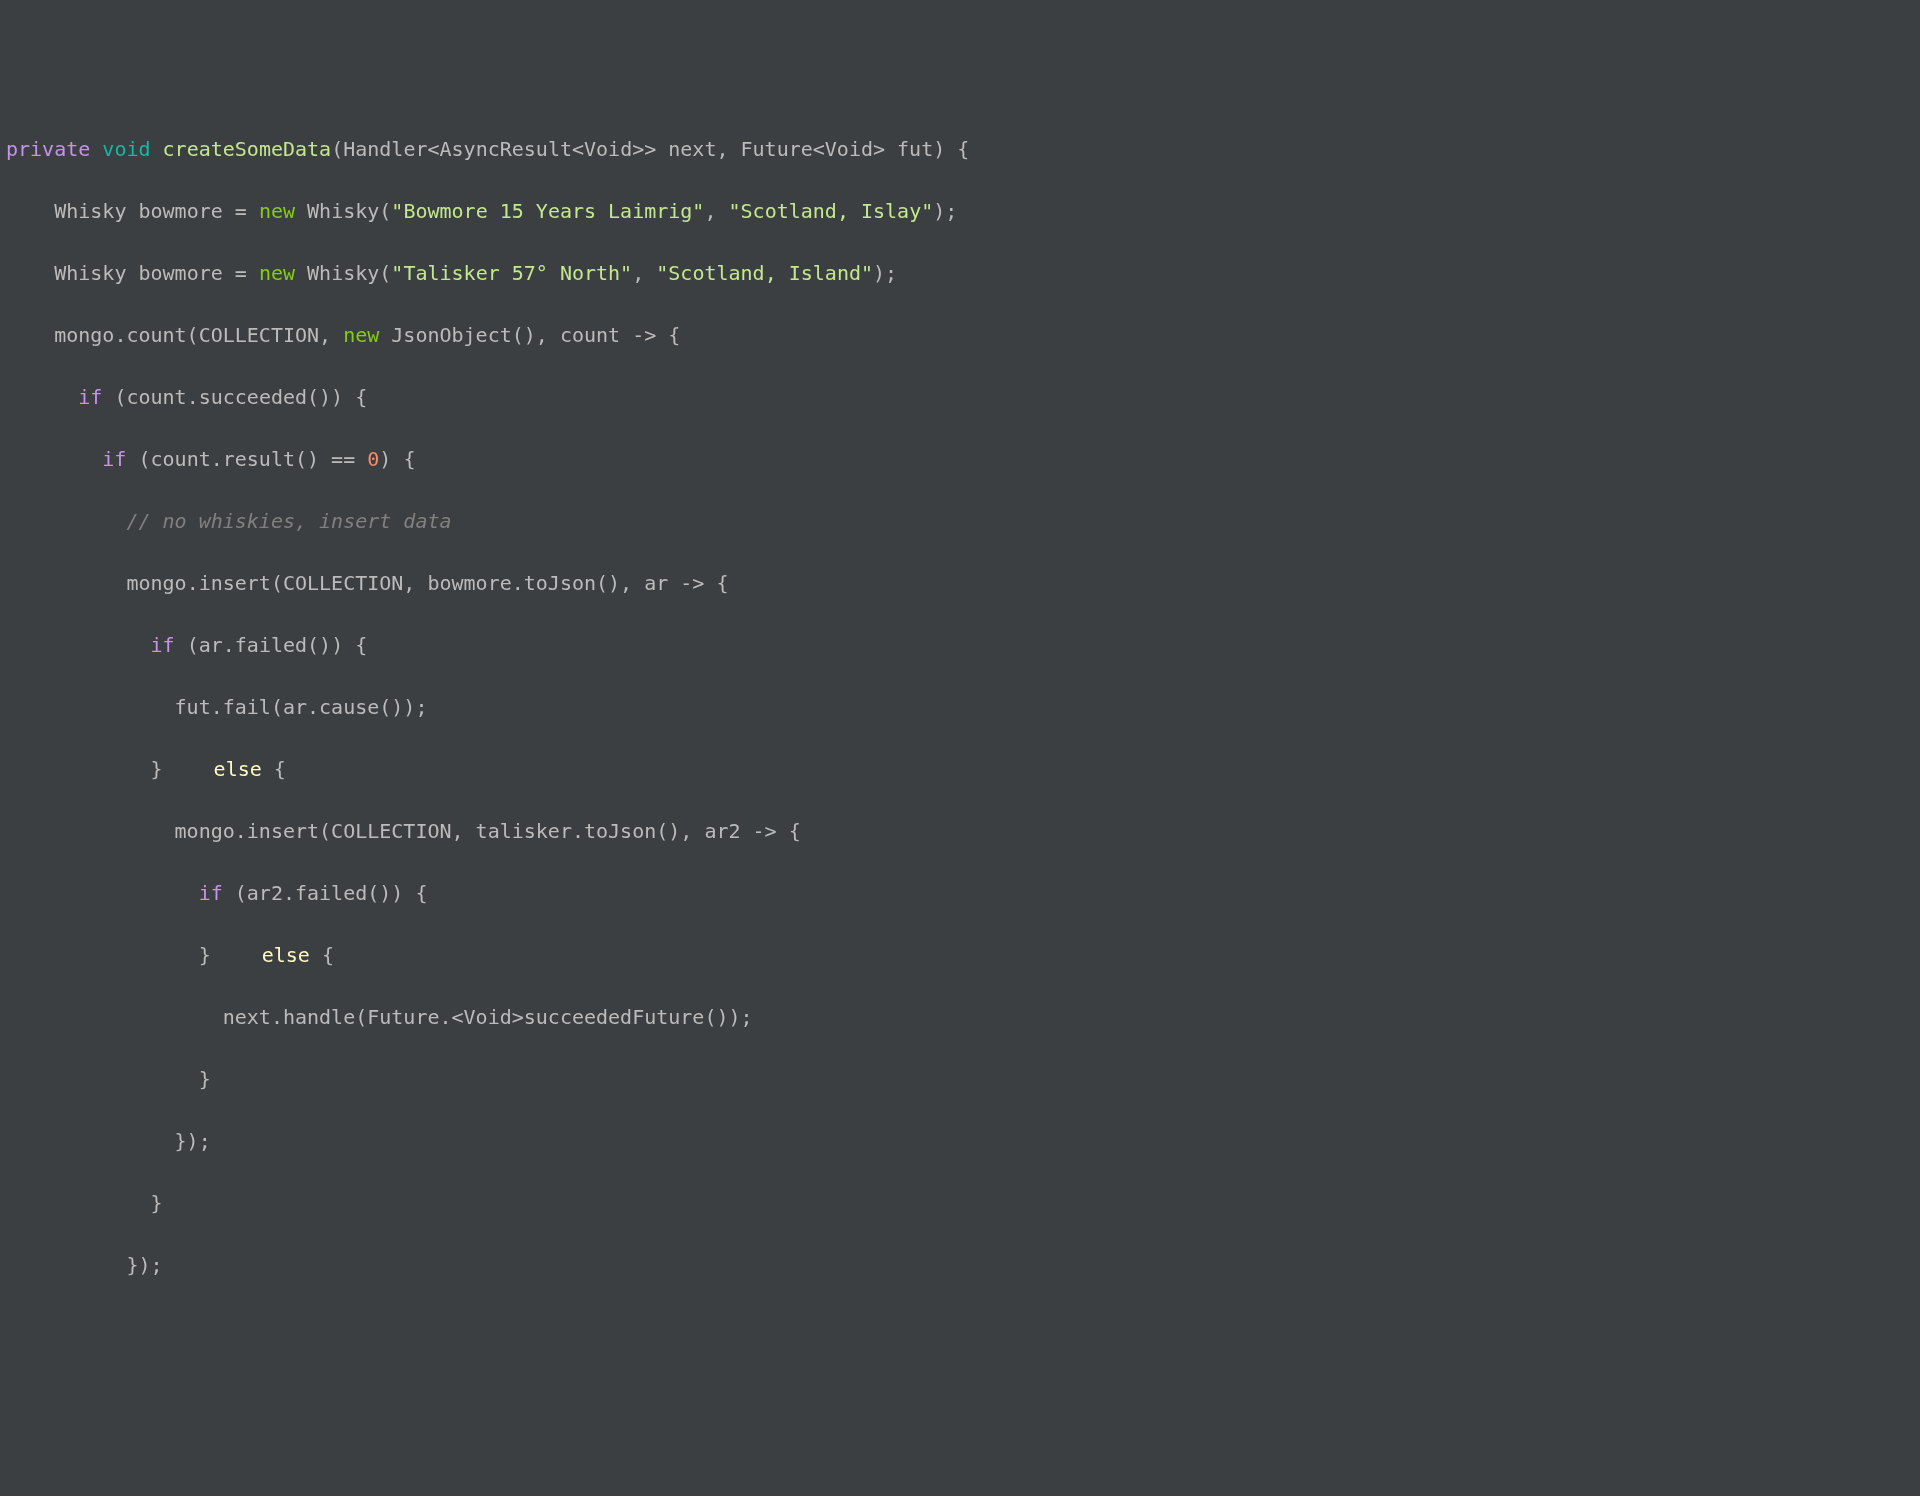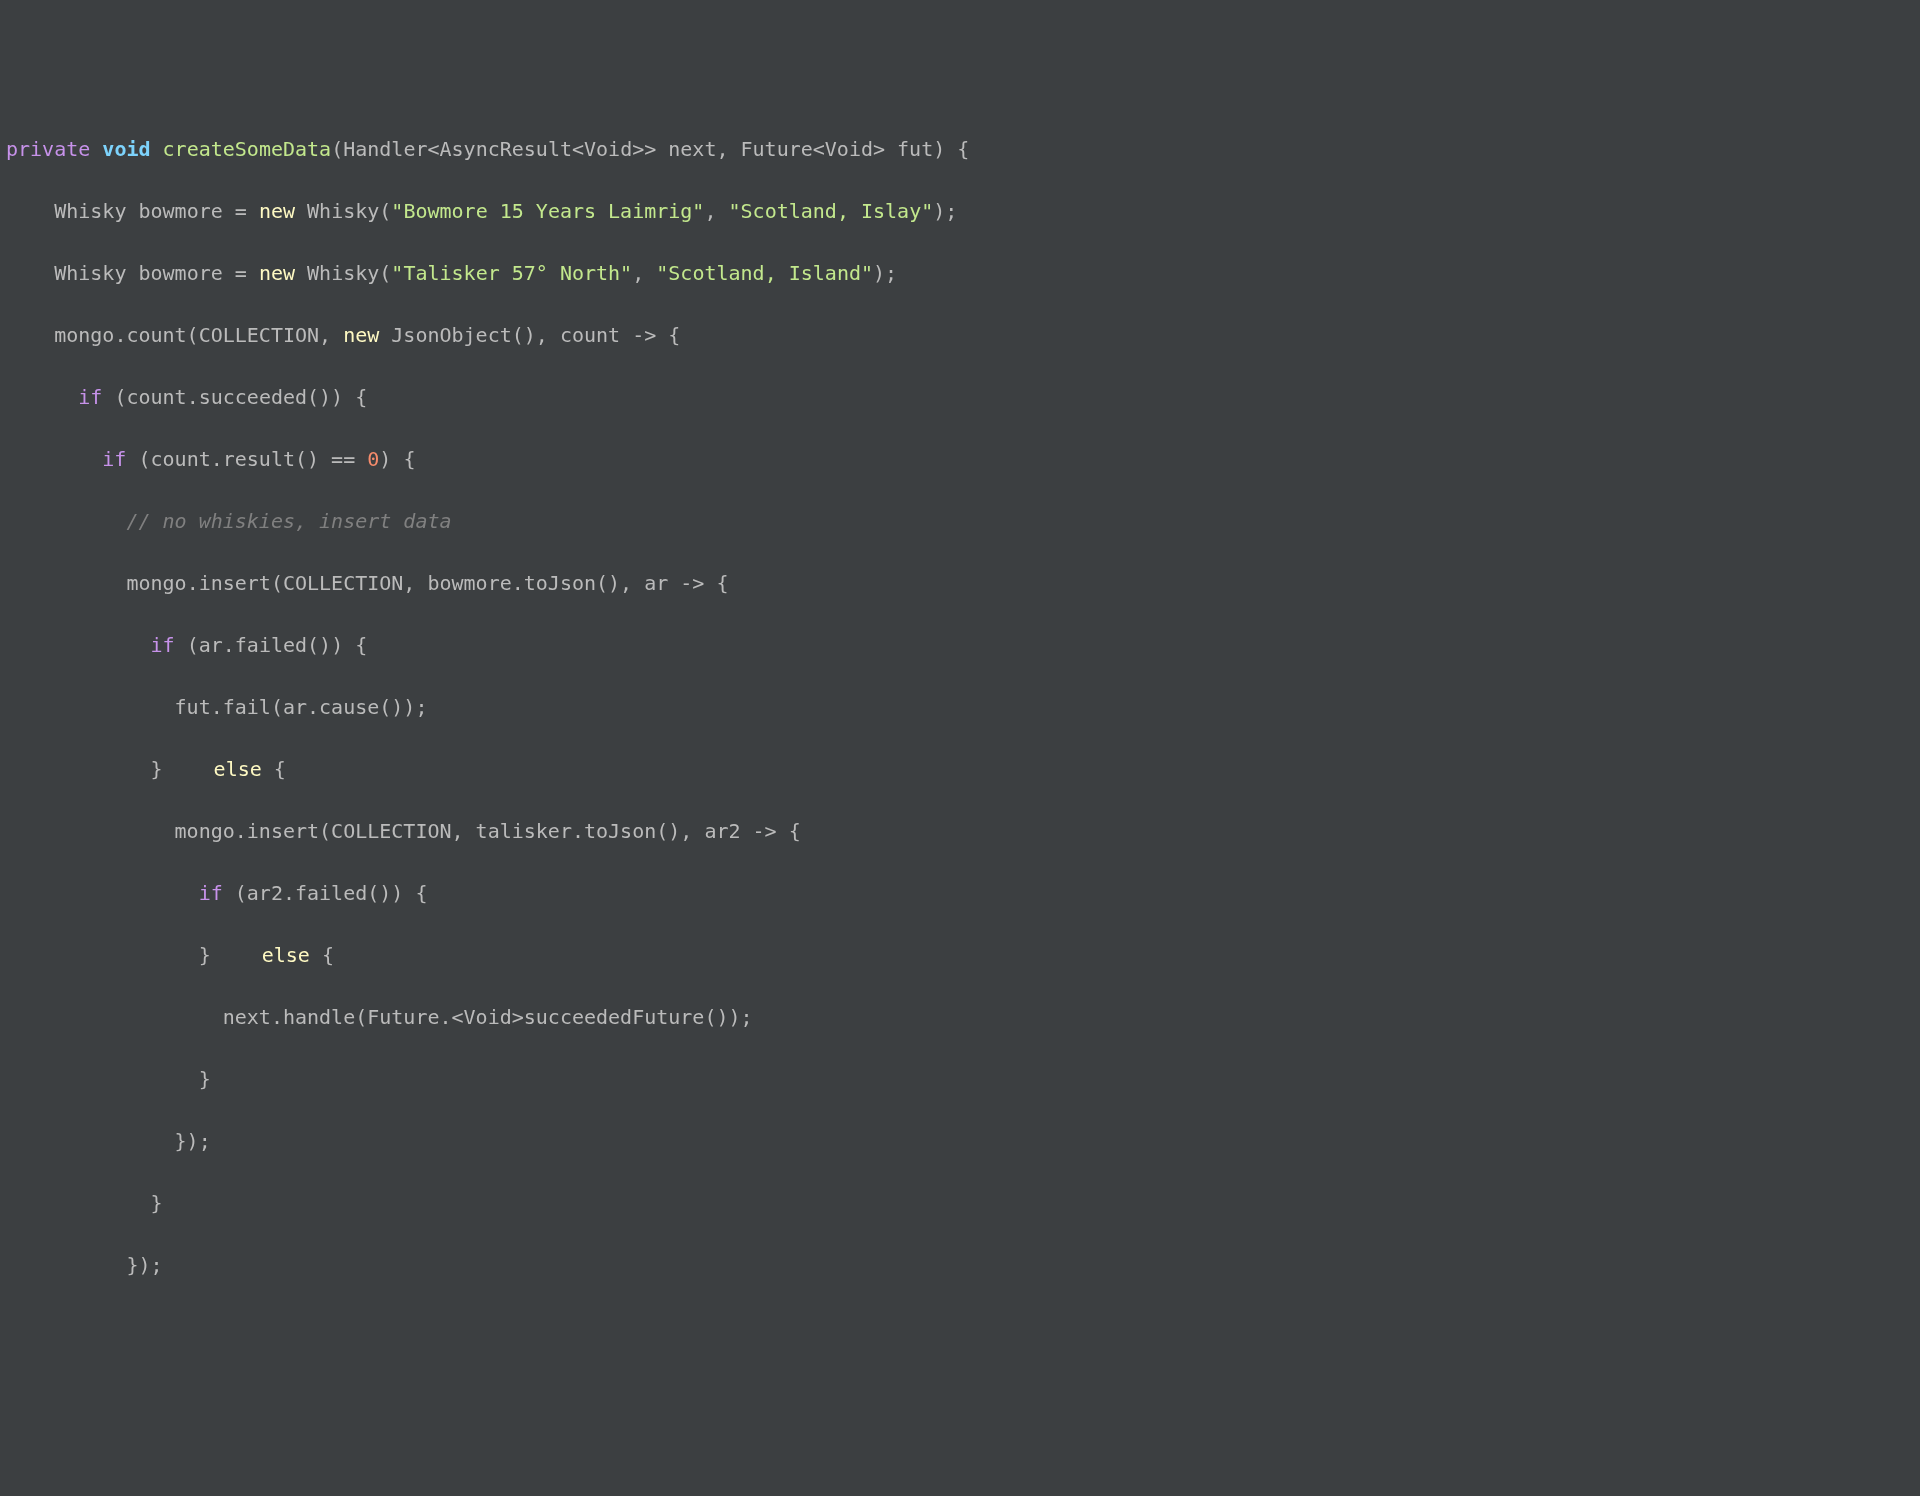--- a/index.html
+++ b/index.html
@@ -17,25 +17,24 @@
       white-space: pre;
       overflow-x: auto;
     }
     .code-line {
       display: block;
     }
     .keyword-modifier {
       color: #c792ea;
     }
     .keyword-void {
-      color: #7dd3fc;
-      font-weight: bold;
+      color: #14b8a6;
     }
     .keyword-new {
-      color: #fef9c3;
+      color: #84cc16;
     }
     .keyword-if {
       color: #c792ea;
     }
     .keyword-else {
       color: #fef9c3;
       margin-left: 39px;
     }
     .method-name {
       color: #c3e88d;

